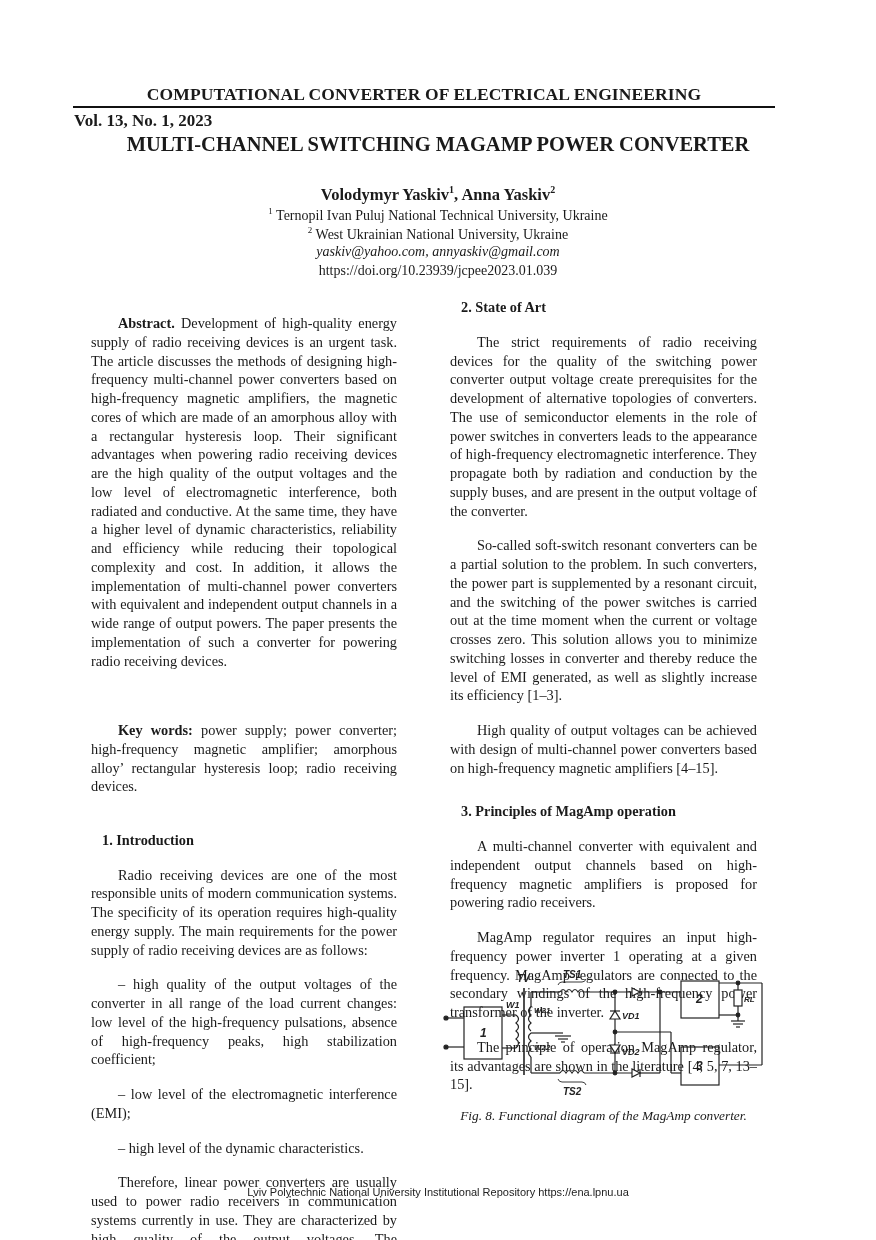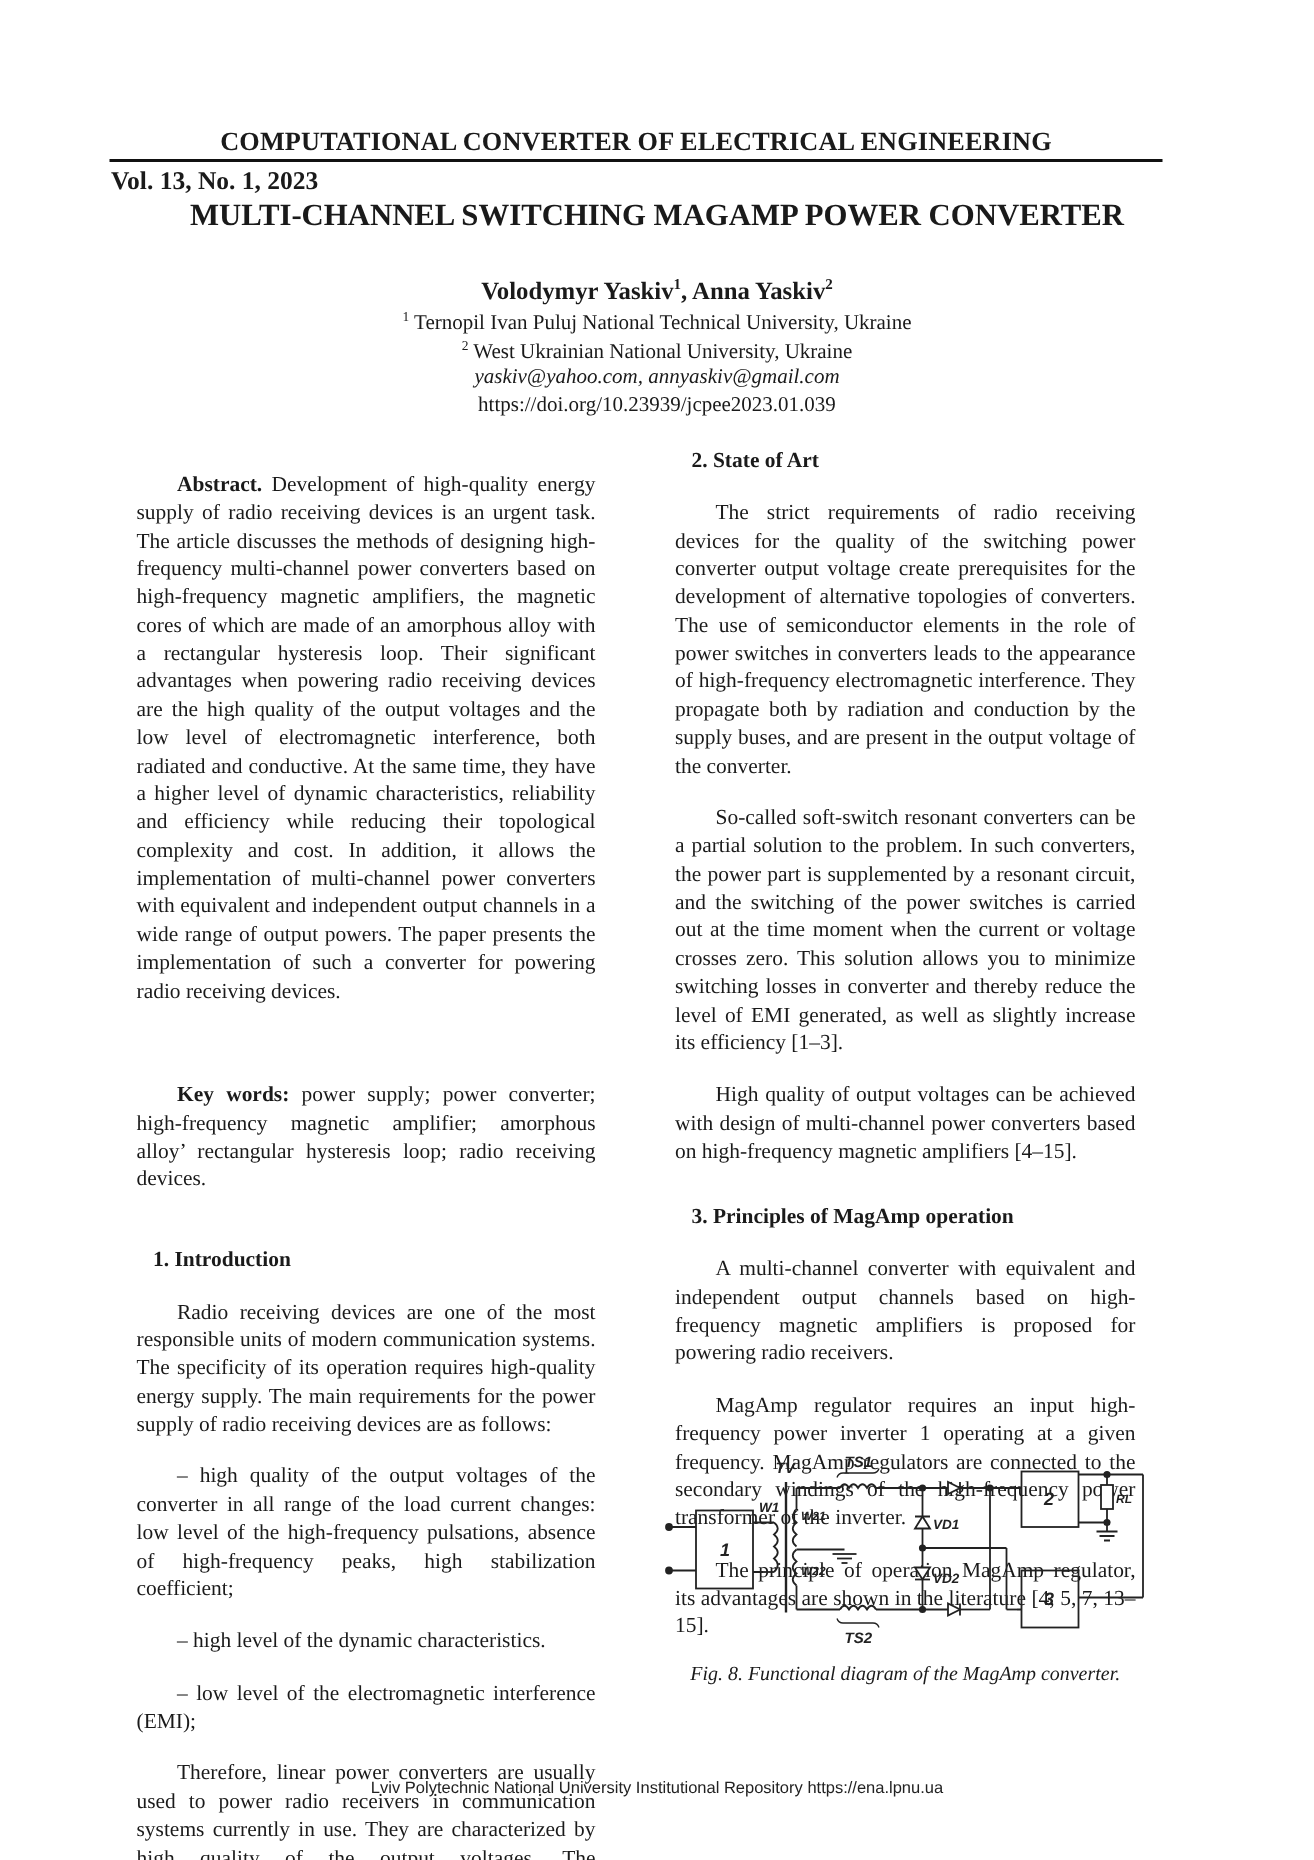--- a/index.html
+++ b/index.html
@@ -83,22 +83,22 @@
 <div class="affil" style="top:263px;">https://doi.org/10.23939/jcpee2023.01.039</div>
 
 <div class="col left">
   <p><b>Abstract.</b> <span>Development of high-quality energy sup­ply of radio receiving devices is an urgent task. The article discusses the methods of designing high-frequency multi-channel power converters based on high-frequency magnetic amplifiers, the magnetic cores of which are made of an amorphous alloy with a rectan­gular hysteresis loop. Their significant advantages when powering radio receiving devices are the high quality of the output voltages and the low level of electromagnetic interference, both radiated and conductive. At the same time, they have a higher level of dynamic characteristics, reliability and efficiency while reducing their topological complexity and cost. In addition, it allows the implemen­tation of multi-channel power converters with equivalent and independent output channels in a wide range of output powers. The paper presents the implementation of such a converter for powering radio receiving devices.</span></p>
   <div class="gap"></div>
   <p><b>Key words:</b> <span>power supply; power converter; high-frequency magnetic amplifier; amorphous alloy’ rectan­gular hysteresis loop; radio receiving devices.</span></p>
   <div class="gap"></div>
   <h3>1. Introduction</h3>
   <p>Radio receiving devices are one of the most respon­sible units of modern communication systems. The spe­cificity of its operation requires high-quality energy supply. The main requirements for the power supply of radio receiving devices are as follows:</p>
   <p>– high quality of the output voltages of the converter in all range of the load current changes: low level of the high-frequency pulsations, absence of high-frequency peaks, high stabilization coefficient;</p>
+  <p>– low level of the electromagnetic interference (EMI);</p>
   <p>– high level of the dynamic characteristics.</p>
-  <p>– low level of the electromagnetic interference (EMI);</p>
   <p>Therefore, linear power converters are usually used to power radio receivers in communication systems currently in use. They are characterized by high quality of the output voltages. The disadvantages of linear po­wer converters are well-known: low level of efficiency and low level of mass-dimensional characteristics. Therefore, the use of modern pulse converters with high quality of their output voltages is a priority. In the cur­rent paper we propose a new method of design of multi­channel DC power supply based on high frequency mag­netic amplifiers (MagAmps).</p>
 </div>
 
 <div class="col right">
   <h3>2. State of Art</h3>
   <p>The strict requirements of radio receiving devices for the quality of the switching power converter output voltage create prerequisites for the development of alter­native topologies of converters. The use of semiconduc­tor elements in the role of power switches in converters leads to the appearance of high-frequency electromag­netic interference. They propagate both by radiation and conduction by the supply buses, and are present in the output voltage of the converter.</p>
   <p>So-called soft-switch resonant converters can be a partial solution to the problem. In such converters, the power part is supplemented by a resonant circuit, and the switching of the power switches is carried out at the time moment when the current or voltage crosses zero. This solution allows you to minimize switching losses in converter and thereby reduce the level of EMI generated, as well as slightly increase its efficiency [1–3].</p>
   <p>High quality of output voltages can be achieved with design of multi-channel power converters based on high-frequency magnetic amplifiers [4–15].</p>
   <div class="gap-s"></div>
   <h3>3. Principles of MagAmp operation</h3>

